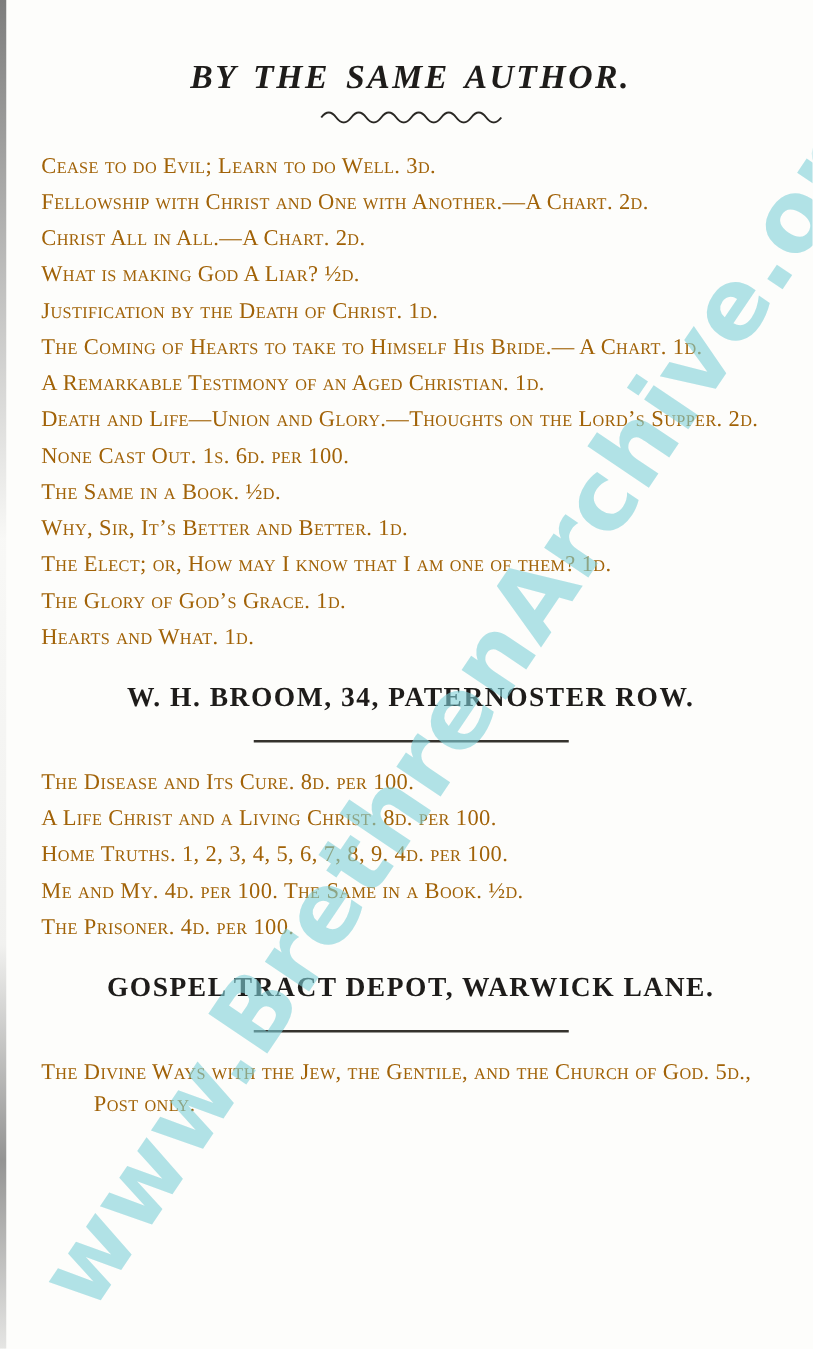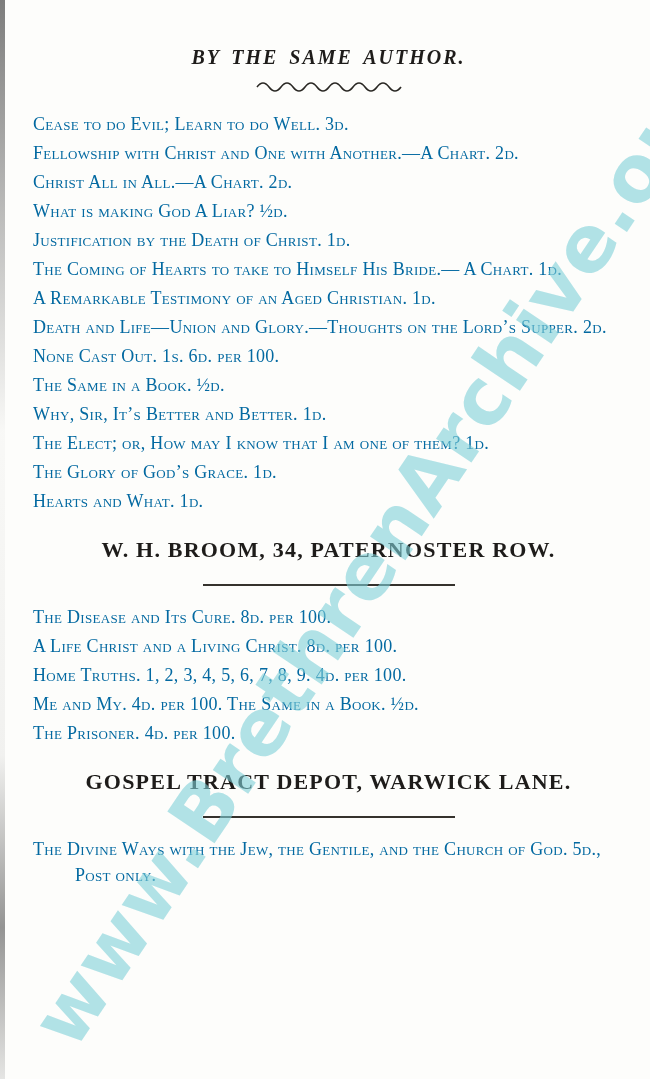--- a/index.html
+++ b/index.html
@@ -21,21 +21,21 @@
     position: absolute; left: 0; top: 0;
     width: 5px; height: 100%;
     background: linear-gradient(to bottom,
       rgba(20,20,20,0.55) 0%, rgba(20,20,20,0.25) 22%,
       rgba(20,20,20,0.02) 40%, rgba(20,20,20,0.05) 70%,
       rgba(20,20,20,0.45) 86%, rgba(20,20,20,0.1) 100%);
     pointer-events: none;
   }
   .byline {
     text-align: center;
-    font-size: 20px;
+    font-size: 27px;
     font-weight: bold;
     font-style: italic;
     letter-spacing: 2px;
     word-spacing: 4px;
   }
   .squiggle-wrap { text-align: center; margin-top: 9px; }
   .page-title {
     text-align: center;
     font-size: 29px;
     font-weight: bold;
@@ -44,21 +44,21 @@
   }
   .tract-list { margin-top: 15px; }
   .tract-item {
     font-size: 18px;
     line-height: 26px;
     font-variant: small-caps;
     letter-spacing: 0.3px;
     padding-left: 42px;
     text-indent: -42px;
     margin-bottom: 3px;
-    color: #0369a1;
+    color: #a16207;
   }
   .imprint {
     text-align: center;
     font-size: 22px;
     font-weight: bold;
     letter-spacing: 1.2px;
     margin-top: 23px;
   }
   .rule {
     width: 252px;

